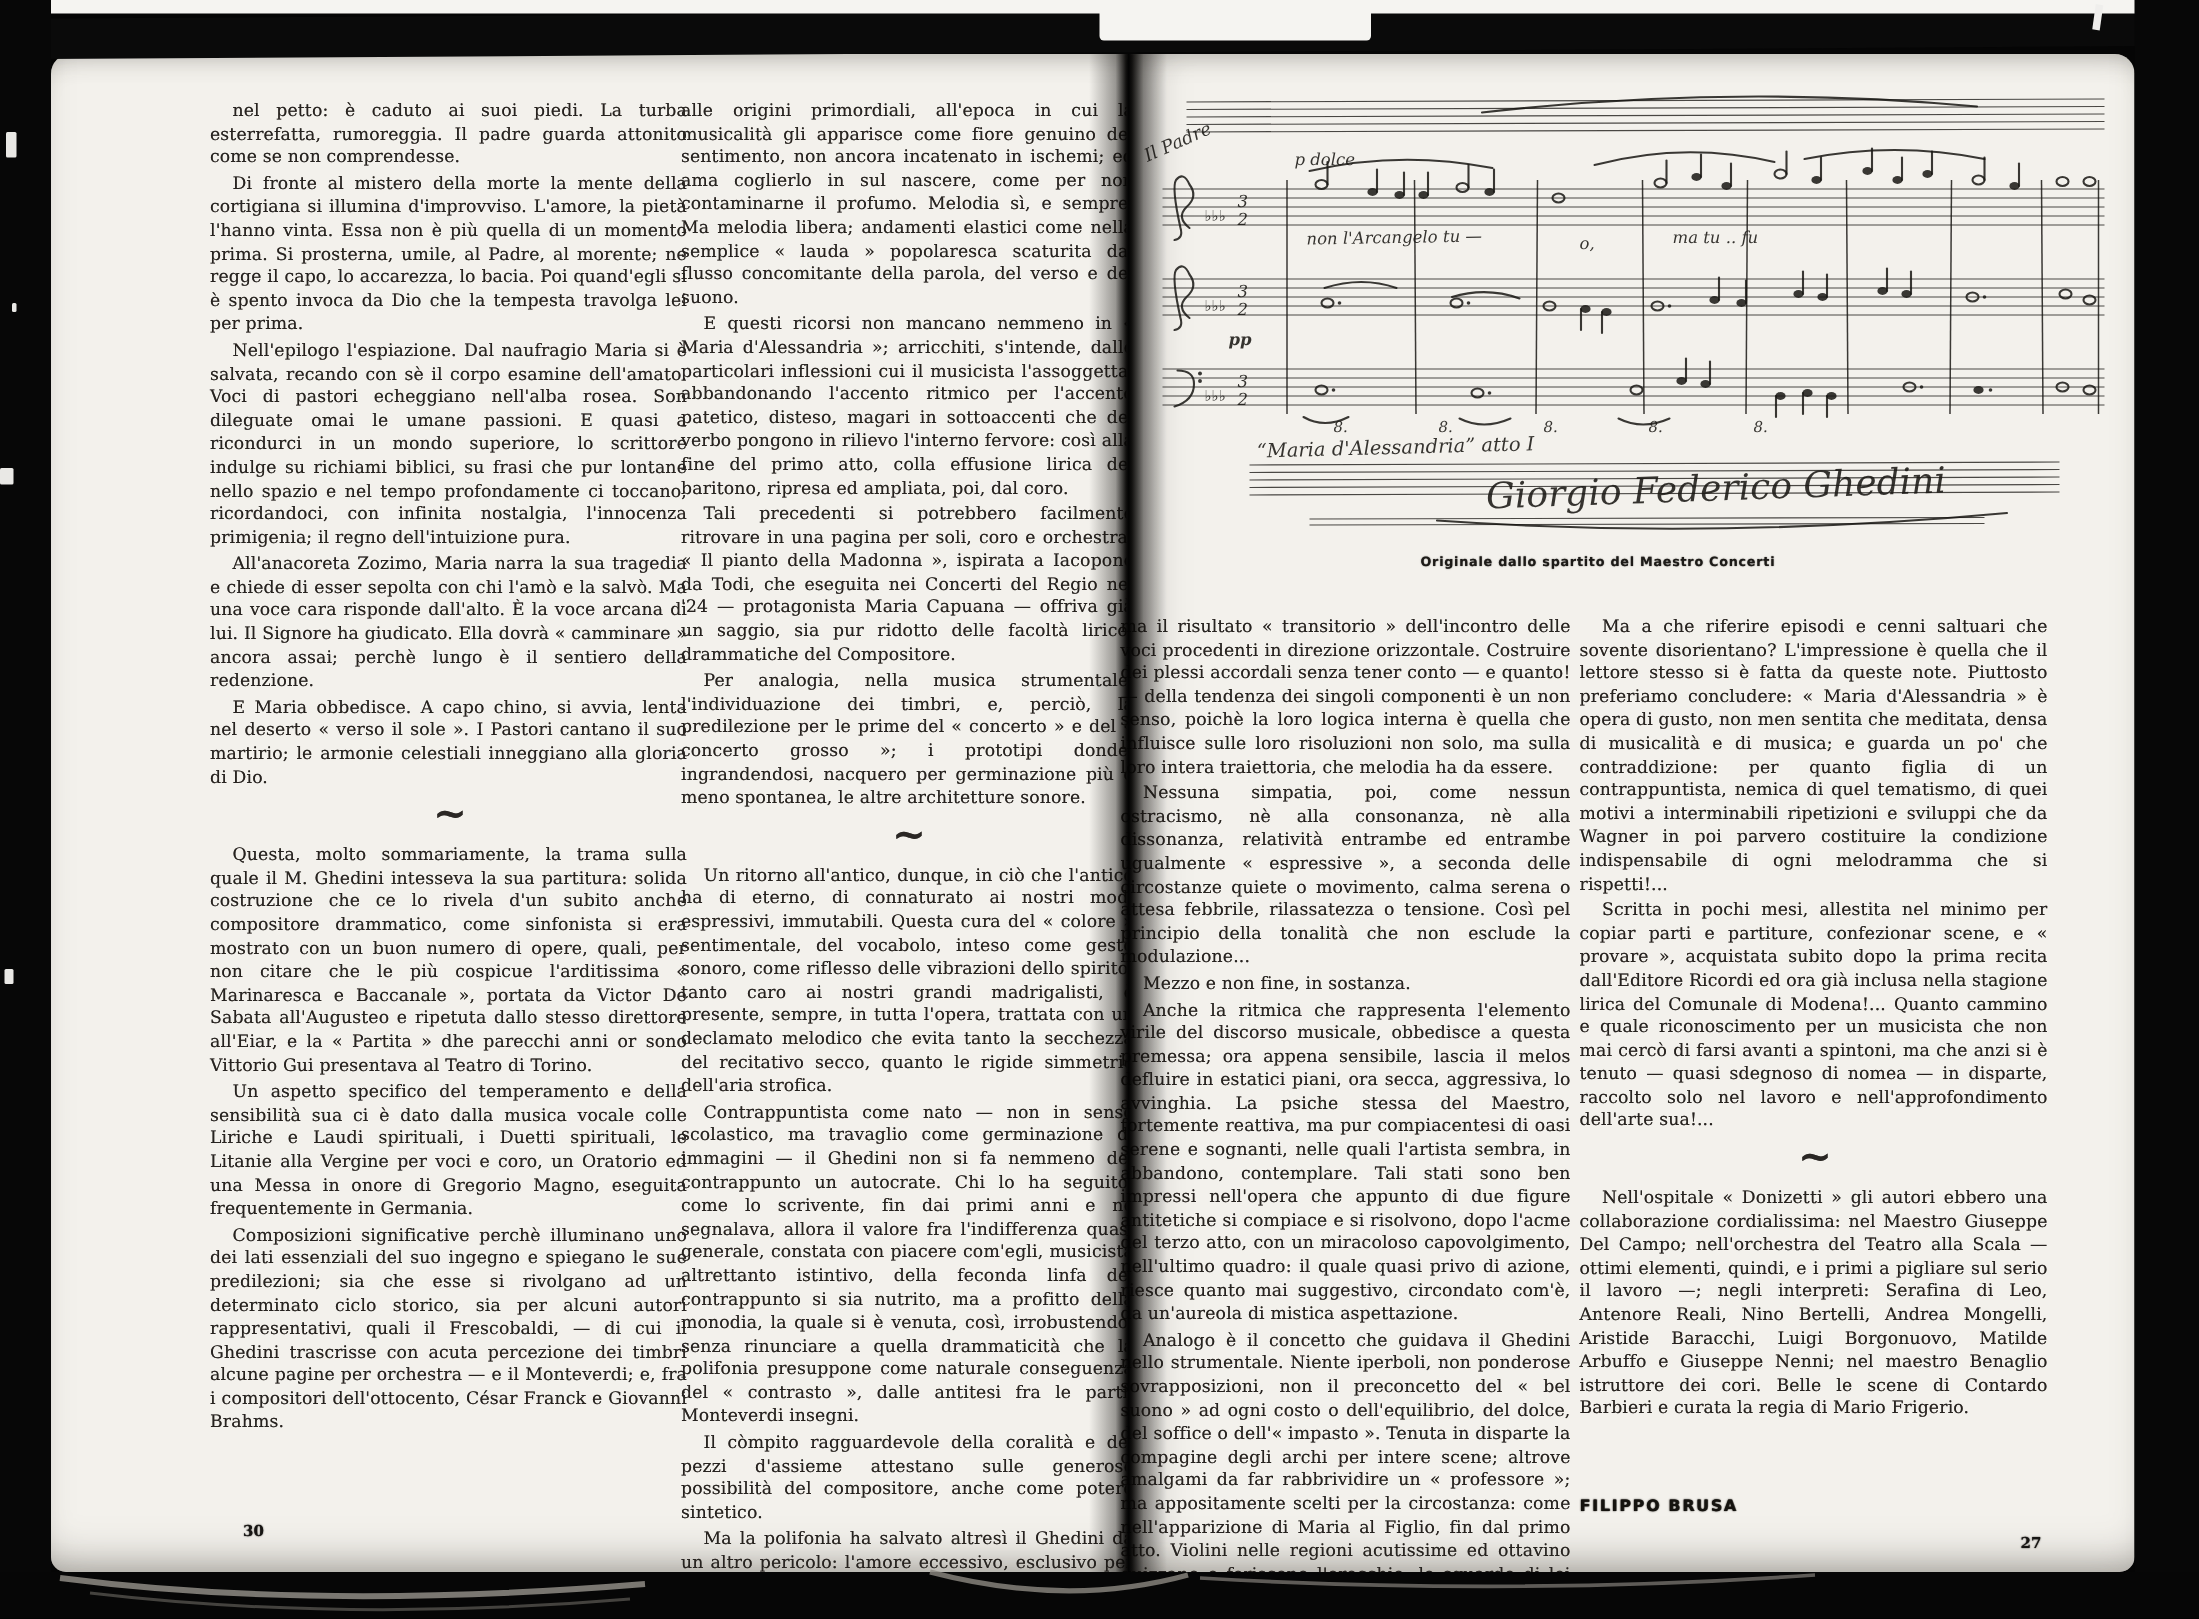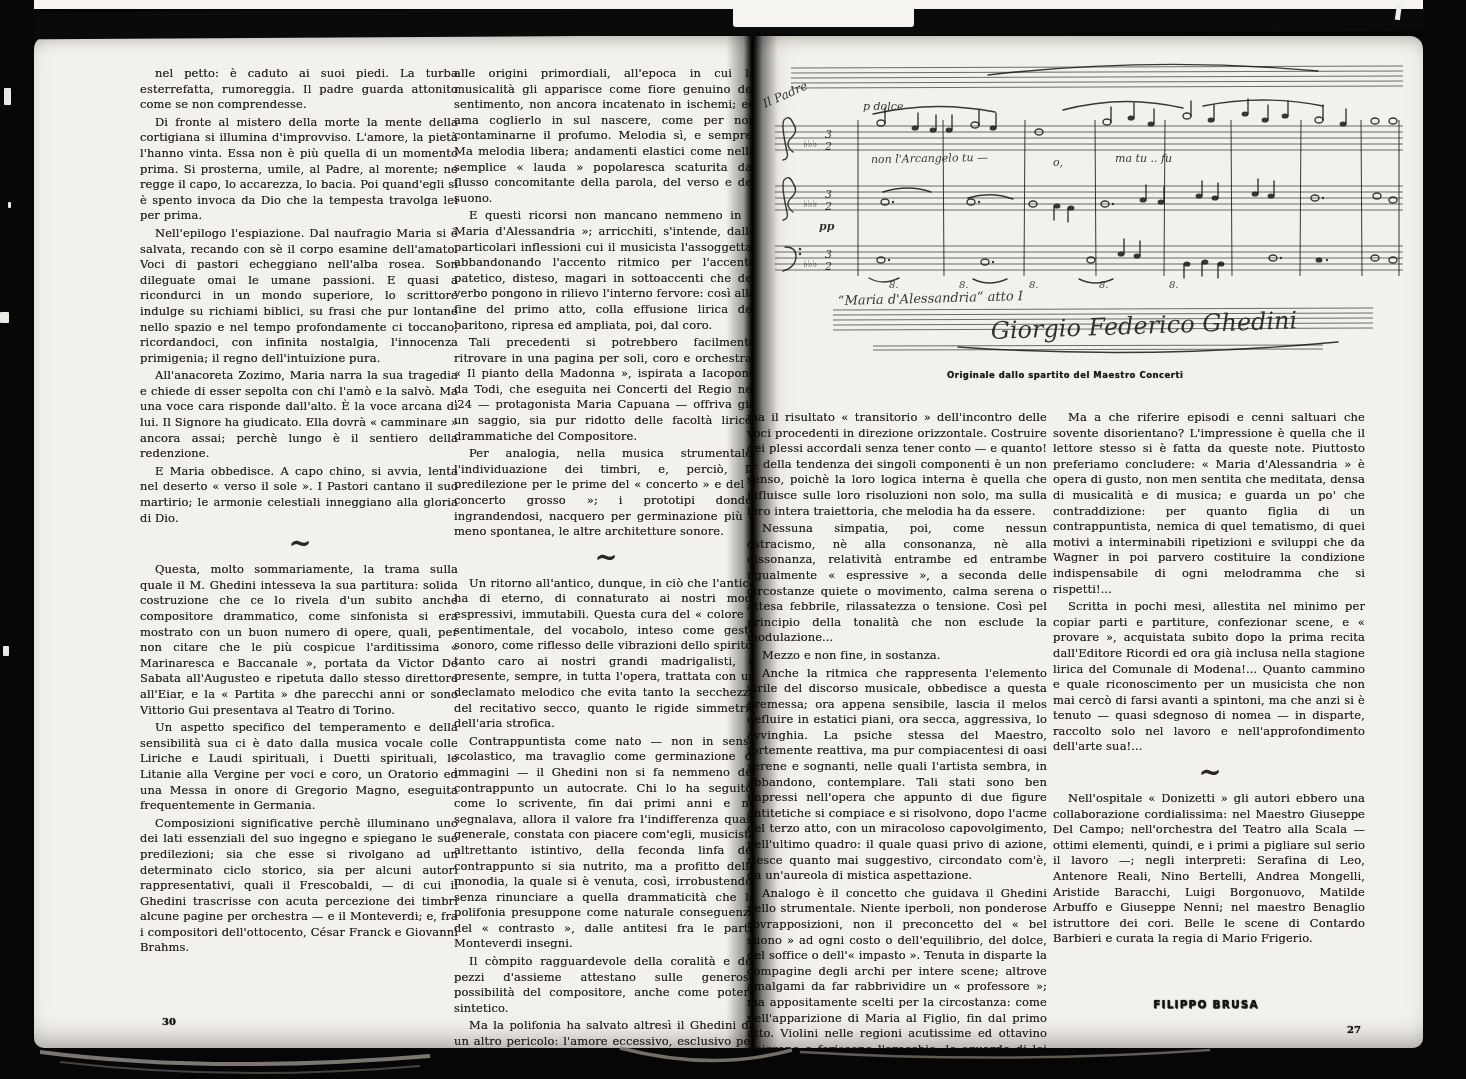--- a/index.html
+++ b/index.html
@@ -36,21 +36,21 @@
   .para{margin:0 0 2px 0;text-indent:15px;}
   .noindent{text-indent:0;}
   .ornament{text-align:center;font-weight:bold;font-size:27px;line-height:28px;height:30px;margin:3px 0 3px 0;letter-spacing:-2px;color:#2a2724;}
   .c-l1{left:106px;top:30px;width:318px;}
   .c-l2{left:420px;top:30px;width:302px;}
   .c-r1{left:-4px;top:374px;width:300px;}
   .c-r2{left:302px;top:374px;width:312px;}
   .pagenum{position:absolute;font-weight:bold;font-size:10px;color:#171513;text-shadow:0 0 1px #1a1814;}
   .pn-left{left:128px;top:980px;}
   .pn-right{left:596px;top:988px;}
-  .byline{position:absolute;left:302px;top:962px;width:306px;text-align:center;
+  .byline{position:absolute;left:302px;top:962px;width:306px;text-align:left;
     font-family:"DejaVu Sans", sans-serif;font-weight:bold;font-size:10.5px;letter-spacing:1.2px;color:#15130f;
     text-shadow:0 0 1.2px #15130f, .5px .5px 0 rgba(21,19,15,.7);}
   
   .figure{position:absolute;left:12px;top:22px;width:644px;height:302px;}
   .fig-caption{position:absolute;left:196px;top:334px;
     font-family:"DejaVu Sans", sans-serif;font-weight:bold;font-size:8.5px;letter-spacing:.5px;color:#1d1b18;
     text-shadow:0 0 .8px rgba(25,22,18,.8);}
   .ms-line{stroke:#1f1d1a;stroke-width:.8;opacity:.8;}
   .ms-bar{stroke:#1b1916;stroke-width:1;opacity:.85;}
   .ms-ink{stroke:#181613;fill:none;stroke-width:1.4;opacity:.85;stroke-linecap:round;}

